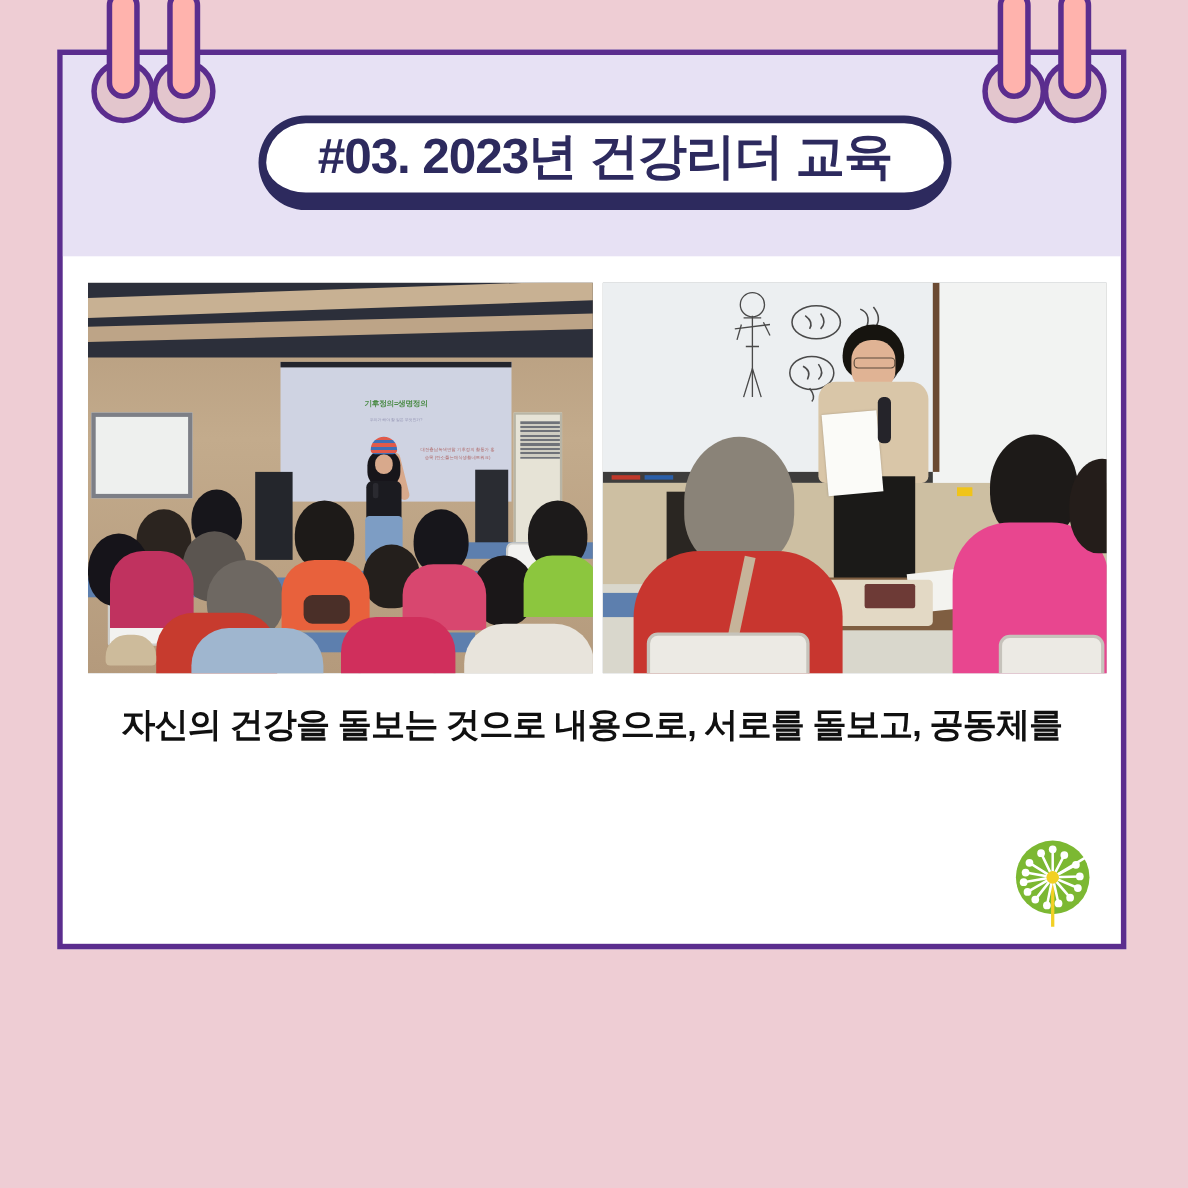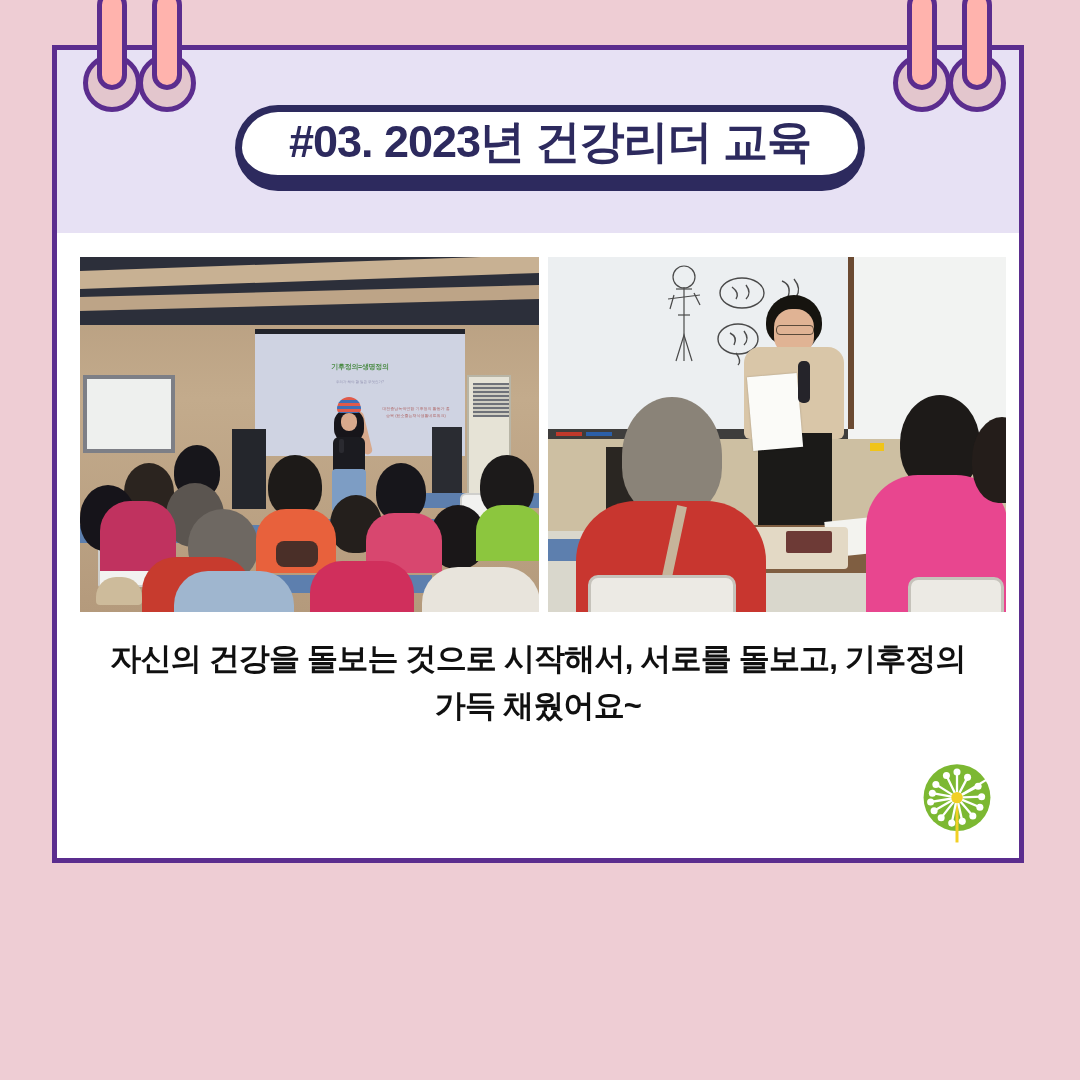--- a/index.html
+++ b/index.html
@@ -382,22 +382,21 @@
       <div class="head" style="left:352px;top:138px;width:80px;height:96px;background:#1d1a18;"></div>
       <div style="position:absolute;left:318px;top:218px;width:142px;height:140px;background:#e8468f;border-radius:52px 52px 0 0;"></div>
       <div class="head" style="left:424px;top:160px;width:60px;height:86px;background:#241d1a;"></div>
 
       <div style="position:absolute;left:40px;top:318px;width:148px;height:40px;background:#eceae4;border:3px solid #c6c3bb;border-radius:10px 10px 0 0;box-sizing:border-box;"></div>
       <div style="position:absolute;left:360px;top:320px;width:96px;height:38px;background:#eceae4;border:3px solid #c6c3bb;border-radius:10px 10px 0 0;box-sizing:border-box;"></div>
     </div>
   </div>
 
   <div id="body-text">
-    <div>자신의 건강을 돌보는 것으로 시작해서, 서로를 돌보고, 기후정의</div>
-    <div>가득 채웠어요~</div>
+    <div>자신의 건강을 돌보는 것으로 내용으로, 서로를 돌보고, 공동체를</div>
   </div>
 
   <div id="page-number">- 3 -</div>
 
   <svg id="logo" viewBox="0 0 100 100">
     <circle cx="50" cy="45" r="38" fill="#7cb832"></circle>
     <line x1="50" y1="45" x2="50" y2="96" stroke="#f2d024" stroke-width="3.4"></line>
     <g stroke="#ffffff" stroke-width="2.6" stroke-linecap="round">
       <line x1="50" y1="45" x2="26" y2="30"></line>
       <line x1="50" y1="45" x2="22" y2="40"></line>

